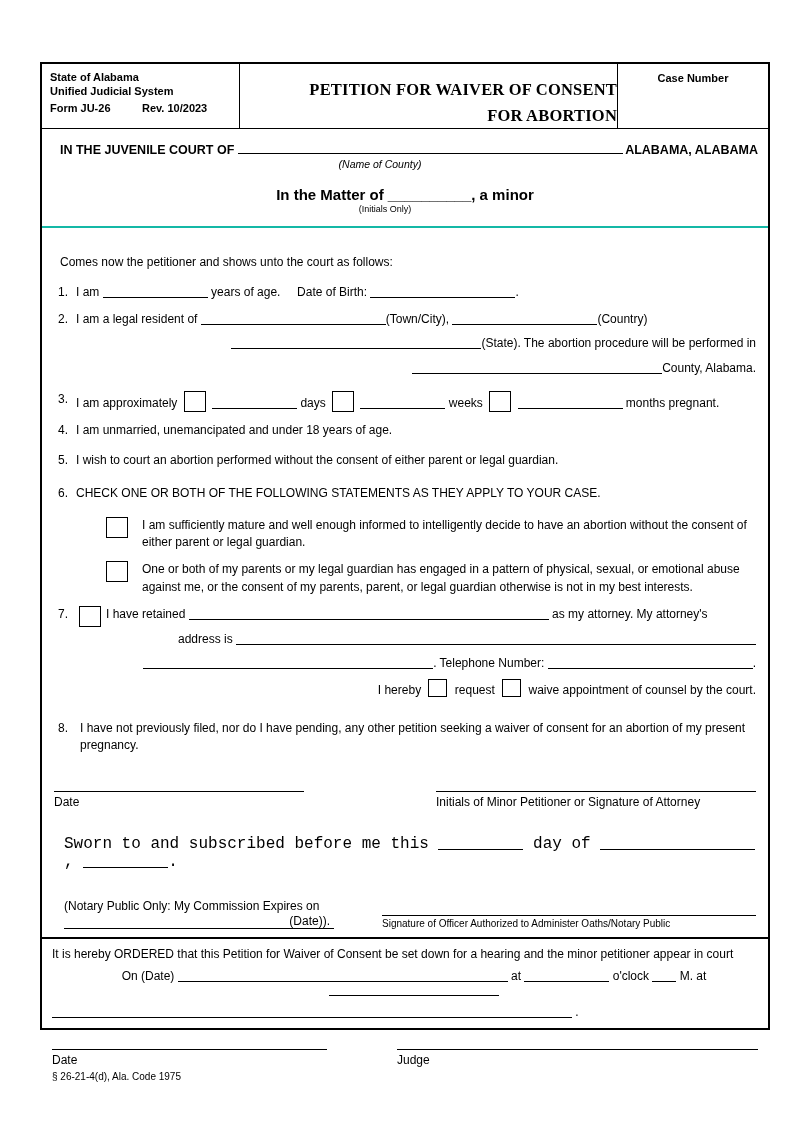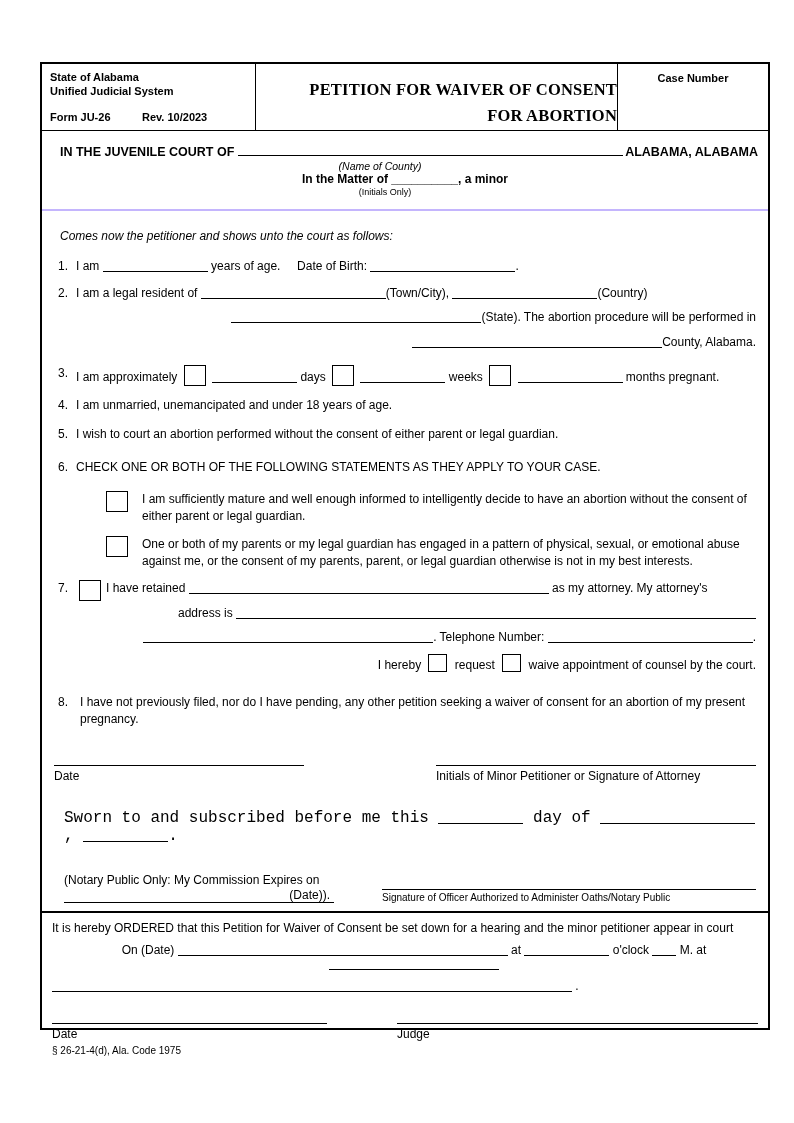--- a/index.html
+++ b/index.html
@@ -24,31 +24,31 @@
     box-sizing: border-box;
   }
 
   
   .hdr {
     display: flex;
     width: 100%;
     box-sizing: border-box;
   }
   .hdr-left {
-    width: 214px;
+    width: 198px;
     border-right: 1px solid #000;
     border-bottom: 1px solid #000;
     box-sizing: border-box;
     padding: 7px 12px 6px 8px;
     font-size: 11px;
     font-weight: bold;
     line-height: 1.25;
   }
   .hdr-left .form-row {
-    margin-top: 12px;
+    margin-top: 3px;
     display: flex;
   }
   .hdr-left .form-row .f1 { width: 92px; }
   .hdr-mid {
     flex: 1;
     border-right: 1px solid #000;
     border-bottom: 1px solid #000;
     box-sizing: border-box;
     text-align: right;
     font-size: 16.5px;
@@ -63,21 +63,21 @@
     border-bottom: 1px solid #000;
     box-sizing: border-box;
     text-align: center;
     font-size: 11px;
     font-weight: bold;
     padding-top: 8px;
   }
 
   
   .court {
-    border-bottom: 2px solid #c4b5fd;
+    border-bottom: 2px solid #14b8a6;
     box-sizing: border-box;
     padding: 10px 10px 12px 10px;
   }
   .court-line {
     display: flex;
     align-items: flex-end;
     font-size: 12.5px;
     font-weight: bold;
     padding-left: 8px;
   }
@@ -89,37 +89,38 @@
   }
   .sub-caption {
     text-align: center;
     font-size: 10.5px;
     font-style: italic;
     margin-top: 1px;
     margin-left: -50px;
   }
   .matter {
     text-align: center;
-    font-size: 12px;
+    font-size: 15px;
     font-weight: bold;
+    margin-top: 16px;
   }
   .matter-sub {
     text-align: center;
     font-size: 9px;
     margin-top: 1px;
     margin-left: -40px;
   }
 
   
   .body-sec {
     padding: 10px 12px 6px 12px;
     font-size: 12px;
     line-height: 1.45;
   }
-  .intro { margin: 7px 0 12px 6px; font-style: italic; }
+  .intro { margin: 16px 0 12px 6px; }
 
   .item {
     display: flex;
     margin-bottom: 10px;
   }
   .num {
     width: 22px;
     flex: 0 0 22px;
     padding-left: 4px;
     box-sizing: border-box;

